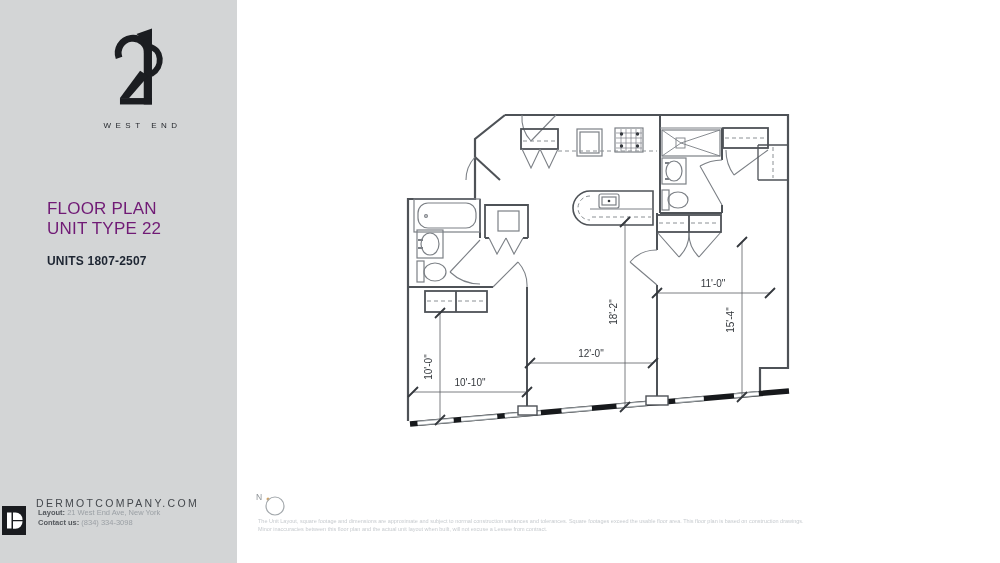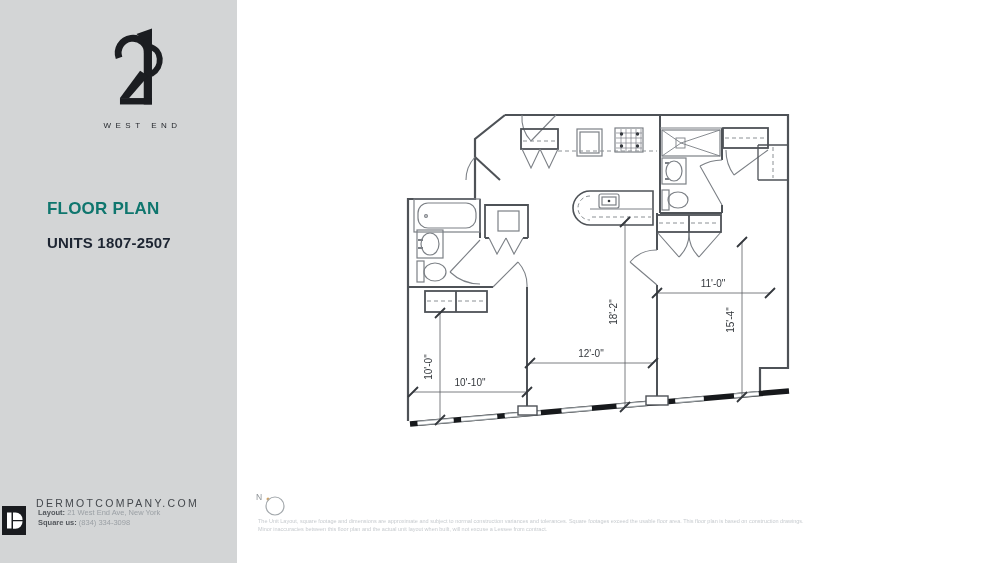--- a/index.html
+++ b/index.html
@@ -4,22 +4,22 @@
 <style>
   html,body{margin:0;padding:0;background:#fff;}
   .page{position:relative;width:1000px;height:563px;background:#ffffff;overflow:hidden;
         font-family:"Liberation Sans",sans-serif;}
   
   .sidebar{position:absolute;left:0;top:0;width:237px;height:563px;background:#d3d5d6;}
   .logo-block{position:absolute;left:0;top:28px;width:281px;text-align:center;}
   .logo-block svg{display:block;margin:0 auto;}
   .wordmark{margin-top:5px;font-size:8px;letter-spacing:4.5px;color:#26292e;font-weight:500;padding-left:4px;}
   .title-block{position:absolute;left:47px;top:199px;}
-  .title-line{font-size:17px;font-weight:700;color:#0f766e;line-height:20px;letter-spacing:.2px;}
-  .units-line{margin-top:15px;font-size:15px;font-weight:700;color:#1d2532;letter-spacing:.2px;}
+  .title-line{font-size:17px;font-weight:400;color:#701a75;line-height:20px;letter-spacing:.2px;}
+  .units-line{margin-top:15px;font-size:12px;font-weight:700;color:#1d2532;letter-spacing:.2px;}
   .website{position:absolute;left:36px;top:497px;font-size:10.5px;font-weight:400;
            letter-spacing:2.3px;color:#44484d;}
   .dermot-logo{position:absolute;left:2px;top:506px;width:24px;height:29px;background:#191b1f;}
   .contact-lines{position:absolute;left:38px;top:508px;font-size:7.5px;line-height:10px;color:#9ba0a5;}
   .contact-lines b{color:#54585d;font-weight:700;}
   
   .plan-svg{position:absolute;left:0;top:0;}
   .dim-label{font:10px "Liberation Sans",sans-serif;fill:#34383d;}
   .compass-n{font:8.5px "Liberation Sans",sans-serif;fill:#8d9296;}
   .disclaimer{position:absolute;left:258px;width:655px;font-size:5.5px;line-height:8px;color:#c7cbcf;}
@@ -41,36 +41,37 @@
           <path d="M47,8 L47,0 L30,6 L38,13 Z"></path>
           <path d="M12,76 L34,46 L43,52 L22,76 Z"></path>
           <rect x="12" y="76" width="35" height="7"></rect>
         </g>
       </svg>
       <div class="wordmark">WEST END</div>
     </div>
 
     <div class="title-block">
       <div class="title-line">FLOOR PLAN</div>
+      <div class="title-line">UNIT TYPE 22</div>
       <div class="units-line">UNITS 1807-2507</div>
     </div>
 
     <div class="website">DERMOTCOMPANY.COM</div>
 
     <div class="dermot-logo">
       <svg width="24" height="29" viewBox="0 0 24 29">
         <rect x="5" y="6.5" width="4.5" height="16" fill="#fff"></rect>
         <path d="M11,6.5 h2.5 a7,7 0 0 1 7,7 v0.6 h-9.5 Z" fill="#fff"></path>
         <path d="M11,15.2 h9.5 v0.6 a7,7 0 0 1 -7,7 h-2.5 Z" fill="#fff"></path>
       </svg>
     </div>
 
     <div class="contact-lines">
       <div><b>Layout:</b><span> 21 West End Ave, New York</span></div>
-      <div><b>Square us:</b><span> (834) 334-3098</span></div>
+      <div><b>Contact us:</b><span> (834) 334-3098</span></div>
     </div>
   </aside>
 
   <svg class="plan-svg" width="1000" height="563" viewBox="0 0 1000 563">
 
     <g fill="none" stroke="#4e5257" stroke-width="2.2">
       <path d="M505,115 L788,115 L788,368 L760,368 L760,392"></path>
       <path d="M505,115 L475,139 L475,199 L408,199 L408,421"></path>
     </g>
 

